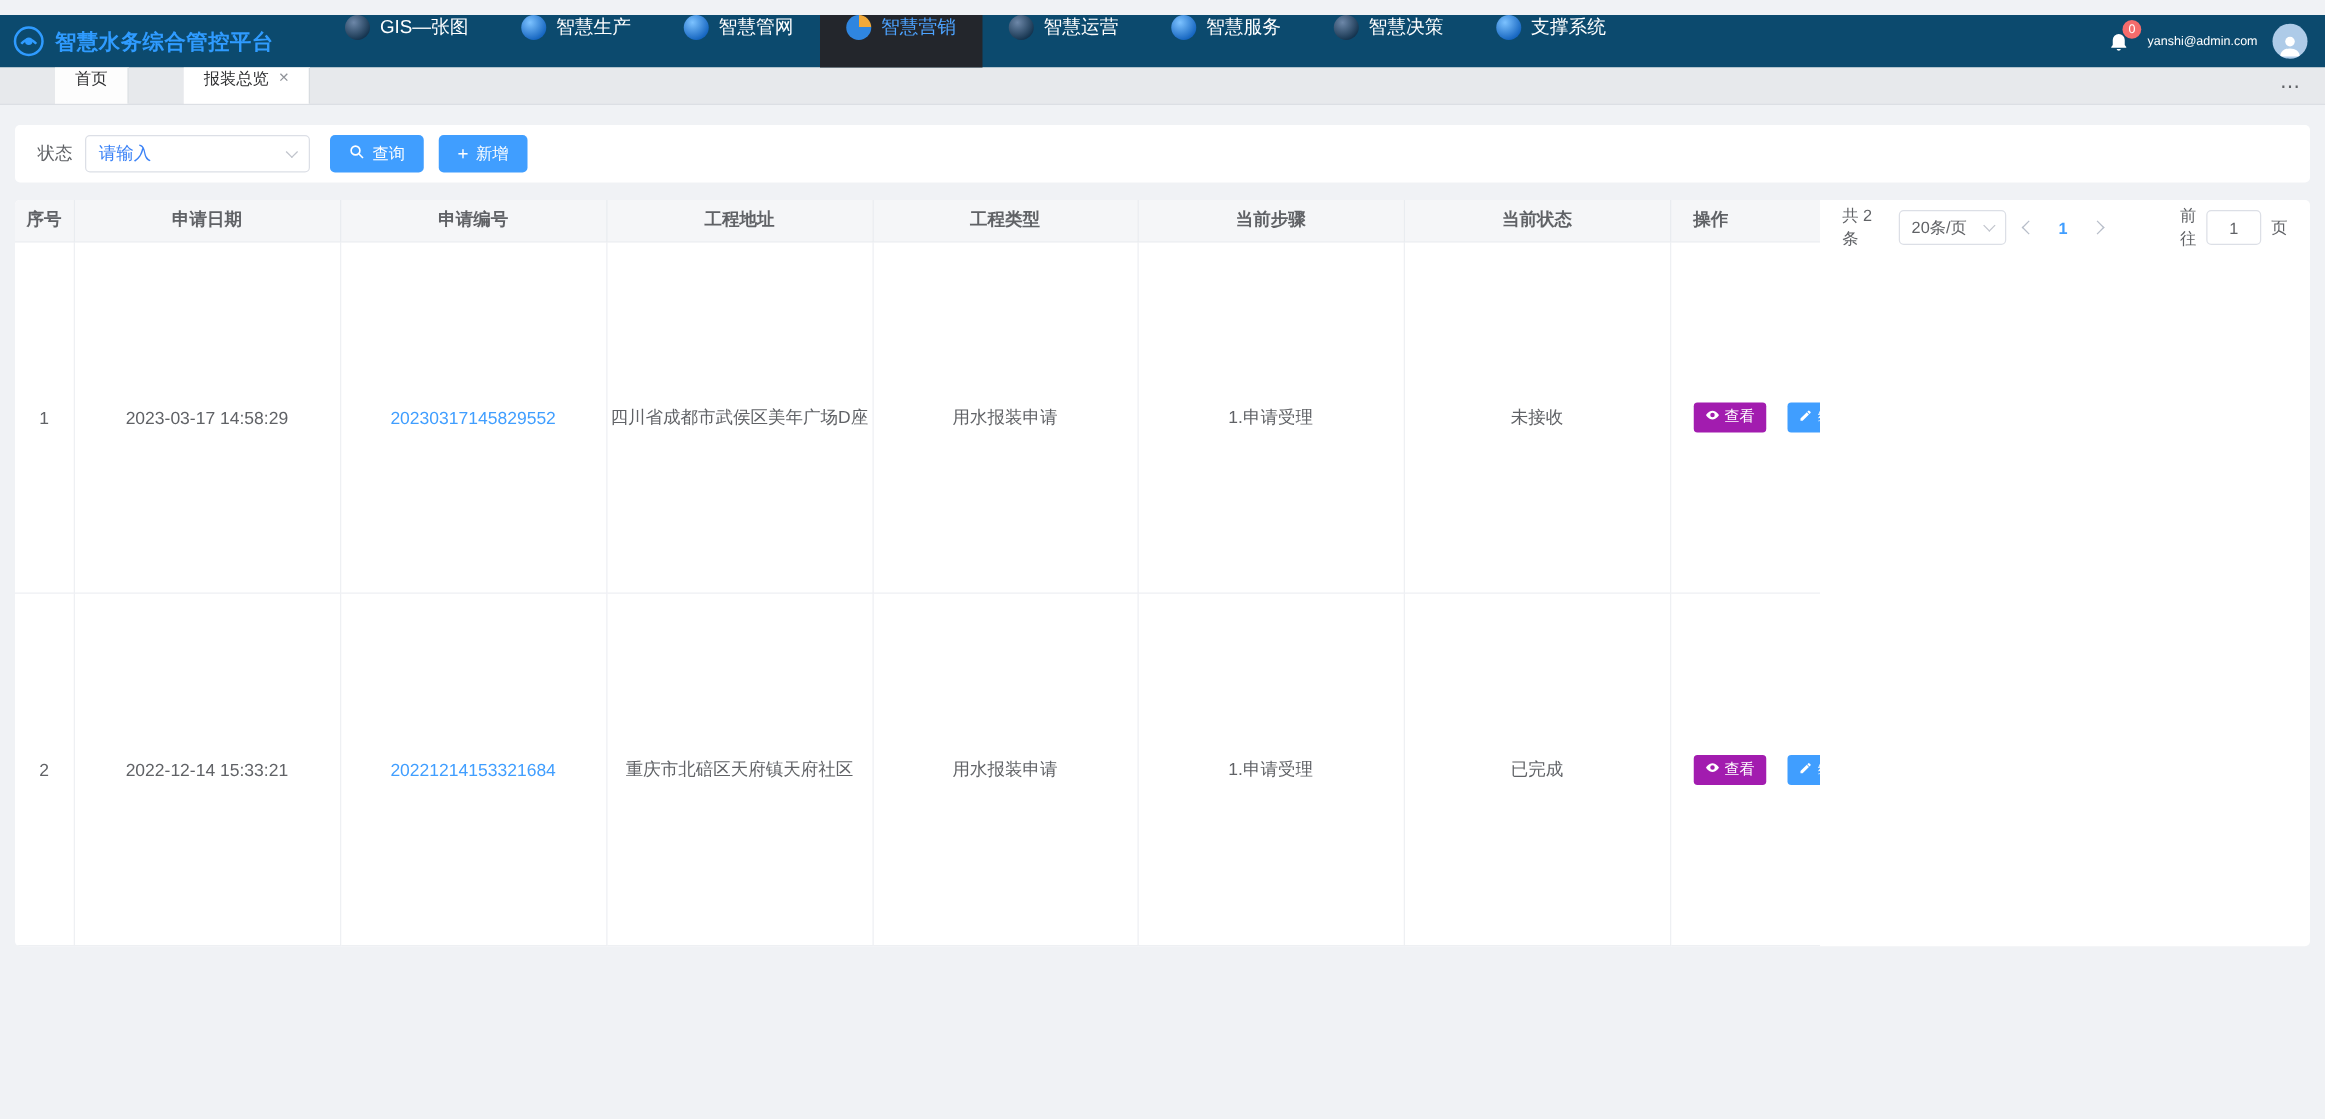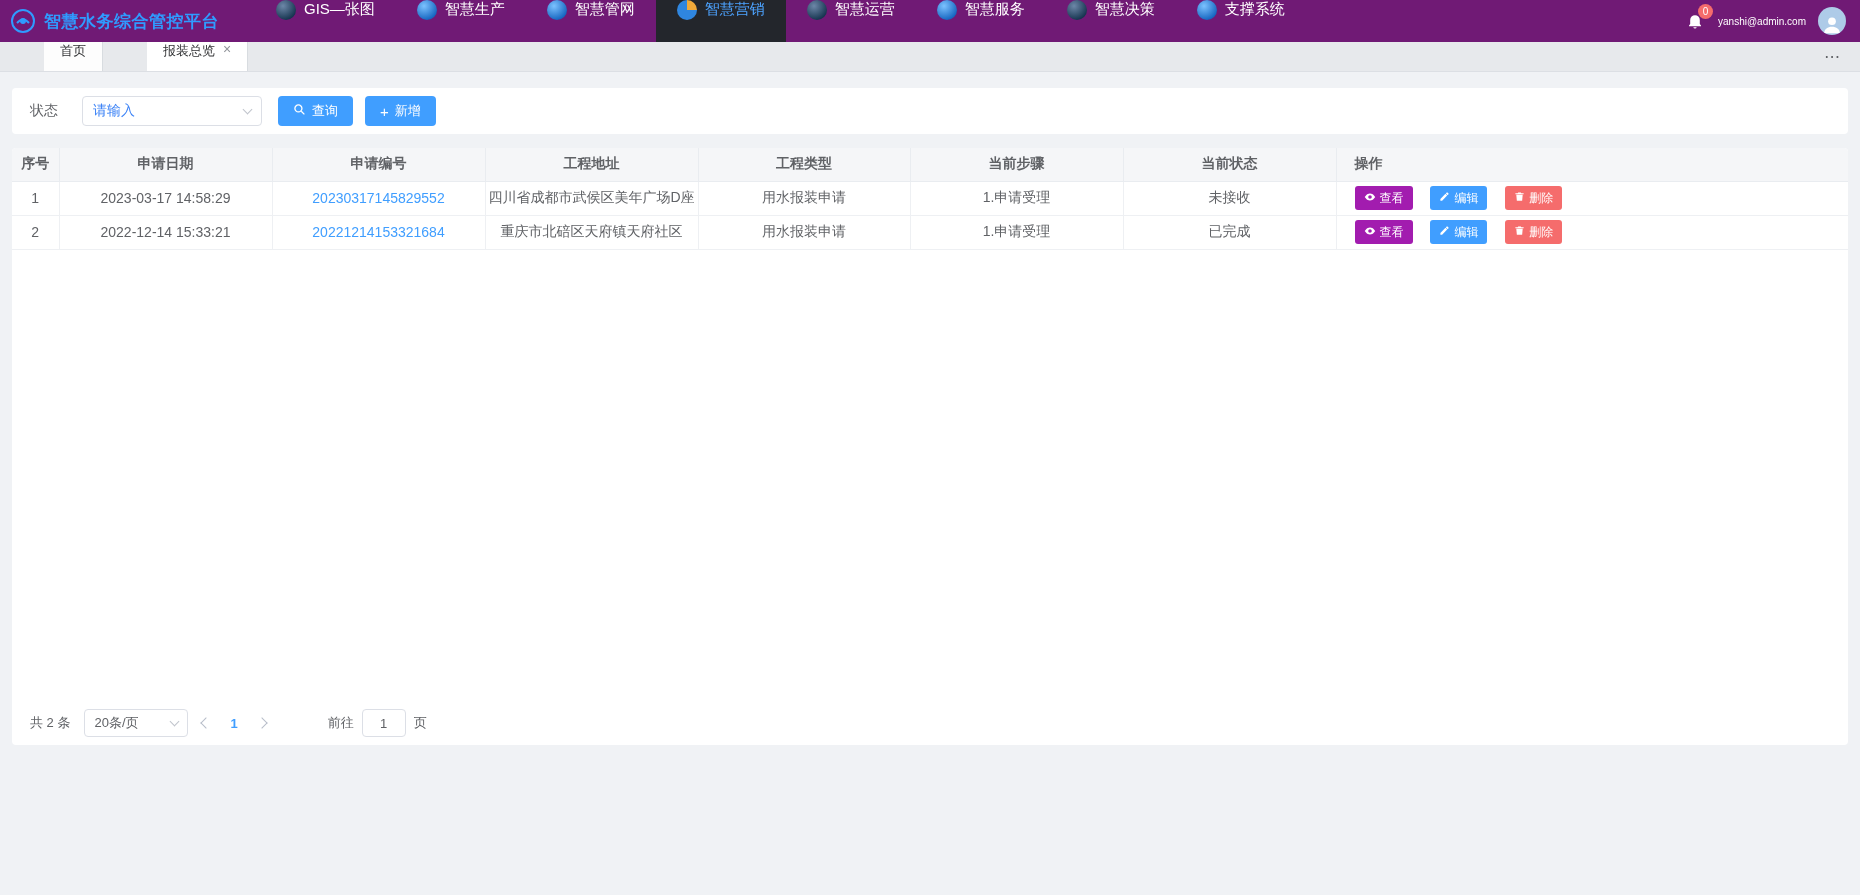--- a/index.html
+++ b/index.html
@@ -7,22 +7,22 @@
   body {
     font-family: "Liberation Sans", "DejaVu Sans", sans-serif;
     background: #f0f2f5;
     color: #606266;
     overflow: hidden;
     font-size: 14px;
   }
 
   
   .topnav {
-    height: 42px; background: #701a75; display: flex; align-items: stretch;
-    color: #fff; padding: 0 14px 0 10px;
+    height: 42px; background: #0c4a6e; display: flex; align-items: stretch;
+    color: #fff; padding: 0 14px 0 10px; margin-top: 12px;
   }
   .brand { display: flex; align-items: center; gap: 8px; min-width: 215px; }
   .logo-icon { width: 26px; height: 26px; display: inline-flex; }
   .brand-title { color: #2f9bff; font-size: 17px; font-weight: bold; letter-spacing: 0.5px; }
   .nav-items { display: flex; align-items: stretch; margin-left: 30px; }
   .nav-item {
     display: flex; gap: 8px; padding: 0 21px;
     font-size: 15px; cursor: pointer; white-space: nowrap;
   }
   .nav-item.active { background: #23262c; color: #4da3ff; }
@@ -58,21 +58,21 @@
   }
   .tab.active { background: #ffffff; }
   .tab-close { color: #909399; font-size: 14px; line-height: 1; cursor: pointer; }
   .tab-more { margin-left: auto; display: flex; align-items: center; padding: 0 18px; color: #606266; font-size: 16px; cursor: pointer; letter-spacing: 2px; }
 
   
   .filter-card {
     margin: 16px 12px 0 12px; background: #fff; border-radius: 4px;
     height: 46px; display: flex; align-items: center; padding: 0 18px;
   }
-  .filter-label { font-size: 14px; color: #606266; margin-right: 24px; }
+  .filter-label { font-size: 14px; color: #606266; margin-right: 10px; }
   .select {
     width: 180px; height: 30px; border: 1px solid #dcdfe6; border-radius: 4px;
     display: flex; align-items: center; justify-content: space-between;
     padding: 0 10px; background: #fff; cursor: pointer;
   }
   .placeholder { color: #3b82f6; font-size: 14px; }
   .chevron {
     width: 7px; height: 7px; border: solid #c0c4cc; border-width: 0 1.5px 1.5px 0;
     transform: rotate(45deg); margin-top: -3px;
   }
@@ -82,21 +82,21 @@
     cursor: pointer; font-family: inherit;
   }
   .btn-primary { background: #409eff; }
   .btn-query { margin-left: 16px; }
   .btn-add { margin-left: 12px; }
   .plus-glyph { font-size: 15px; line-height: 1; }
 
   
   .table-card {
     margin: 14px 12px 0 12px; background: #fff; border-radius: 4px;
-    height: 597px; display: flex; flex-direction: column; overflow: hidden;
+    height: 597px; display: flex; flex-direction: row; overflow: hidden;
   }
   table { width: 100%; border-collapse: collapse; table-layout: fixed; }
   th {
     background: #f5f6f8; color: #606266; font-weight: bold; font-size: 14px;
     height: 33px; text-align: center; border-right: 1px solid #e9ecf0;
     border-bottom: 1px solid #e9ecf0;
   }
   th:last-child { border-right: none; text-align: left; padding-left: 18px; }
   td {
     height: 34px; font-size: 14px; color: #606266; text-align: center;

